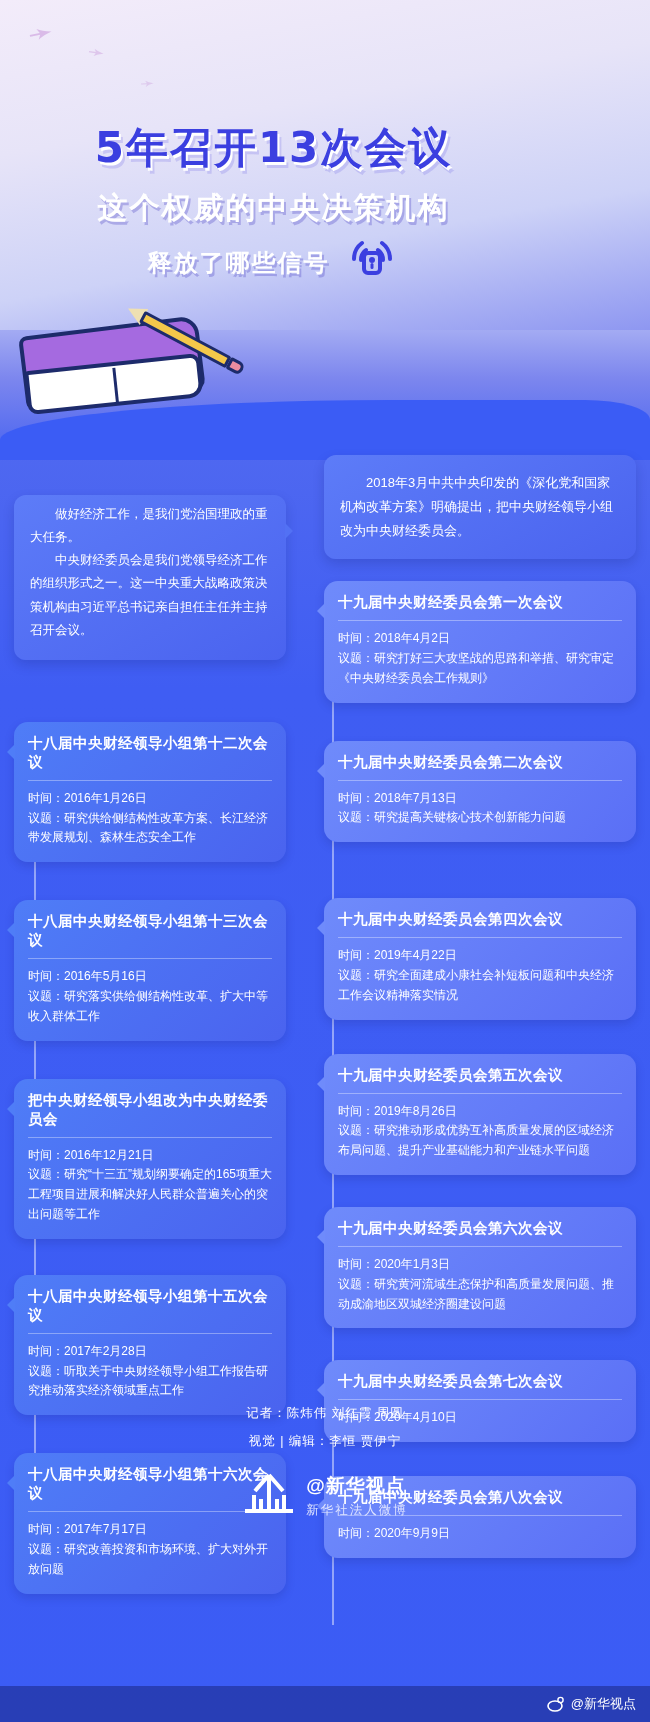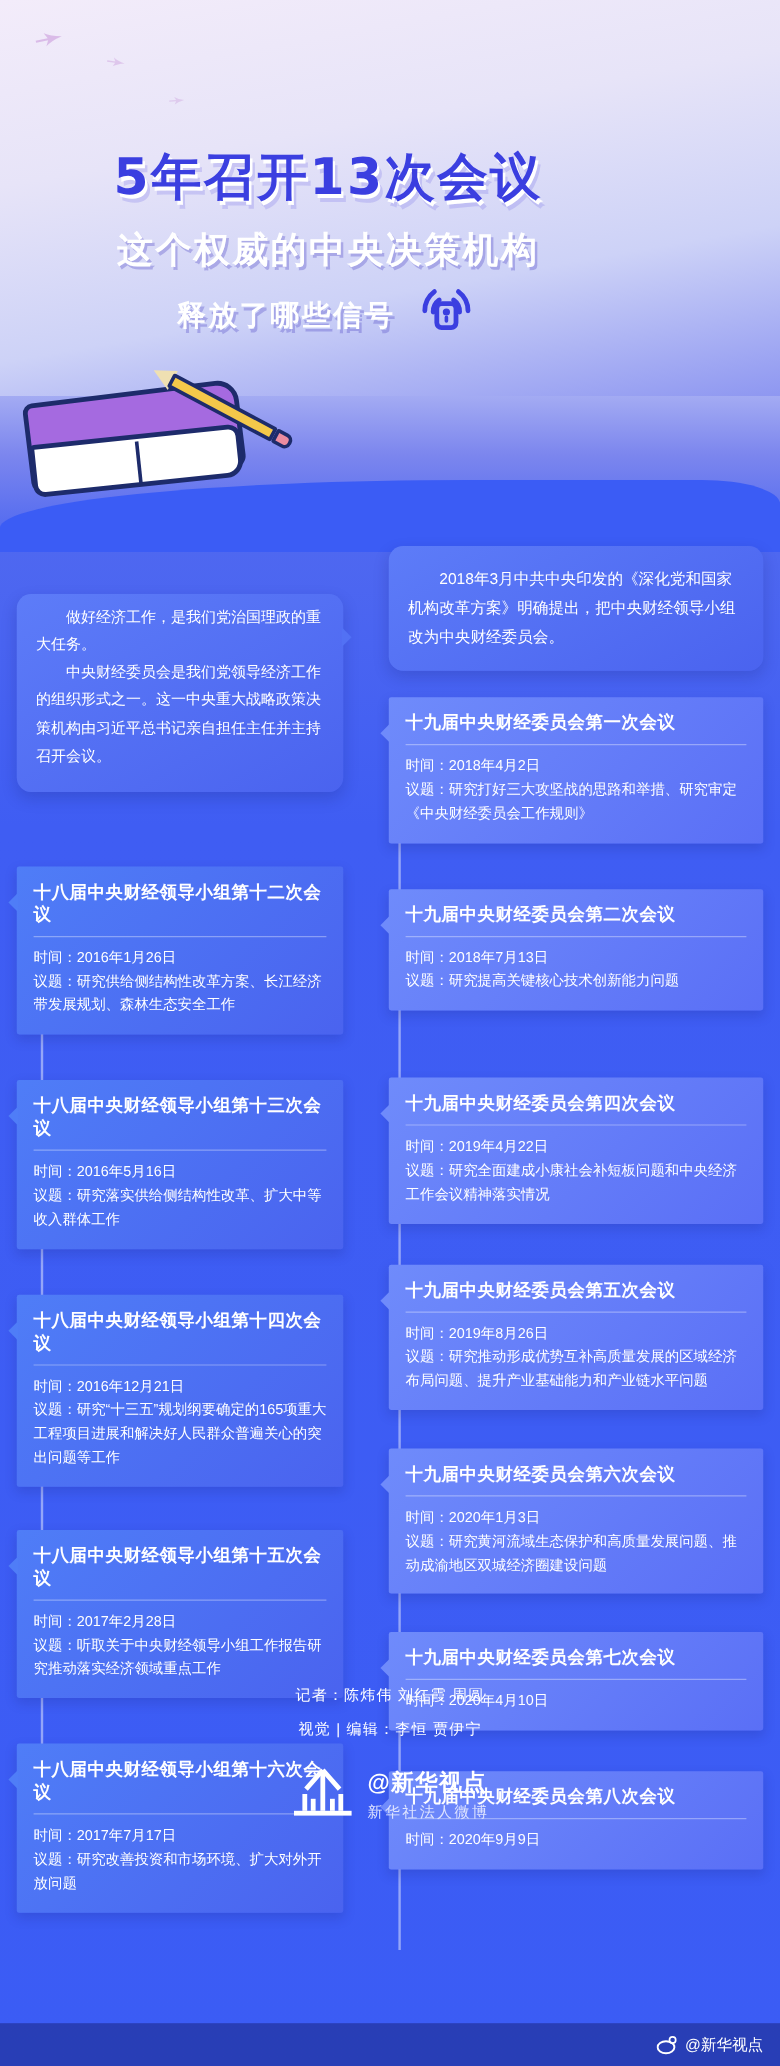--- a/index.html
+++ b/index.html
@@ -111,21 +111,21 @@
   
   .rail {
     position: absolute; width: 2px; background: rgba(255,255,255,.45);
   }
   .rail-left  { left: 20px;  top: 320px; height: 660px; }
   .rail-right { left: 332px; top: 140px; height: 1010px; }
 
   
   .card {
     position: relative;
-    border-radius: 2px;
+    border-radius: 14px;
     padding: 12px 14px 14px 14px;
     margin-bottom: 16px;
     color: #ffffff;
     box-shadow: 0 4px 10px rgba(20,30,110,.18);
   }
   .card:before {
     content: "";
     position: absolute; left: -7px; top: 22px;
     width: 0; height: 0;
     border-top: 8px solid transparent;
@@ -271,21 +271,21 @@
           <span>时间：</span><span>2016年5月16日</span>
         </div>
         <div class="card-line">
           <span>议题：</span><span>研究落实供给侧结构性改革、扩大中等收入群体工作</span>
         </div>
       </div>
 
       <div style="height:22px"></div>
 
       <div class="card blue">
-        <div class="card-title">十八届中央财经领导小组第十四次会议</div>
+        <div class="card-title">把中央财经领导小组改为中央财经委员会</div>
         <div class="card-line">
           <span>时间：</span><span>2016年12月21日</span>
         </div>
         <div class="card-line">
           <span>议题：</span><span>研究“十三五”规划纲要确定的165项重大工程项目进展和解决好人民群众普遍关心的突出问题等工作</span>
         </div>
       </div>
 
       <div style="height:20px"></div>
 

